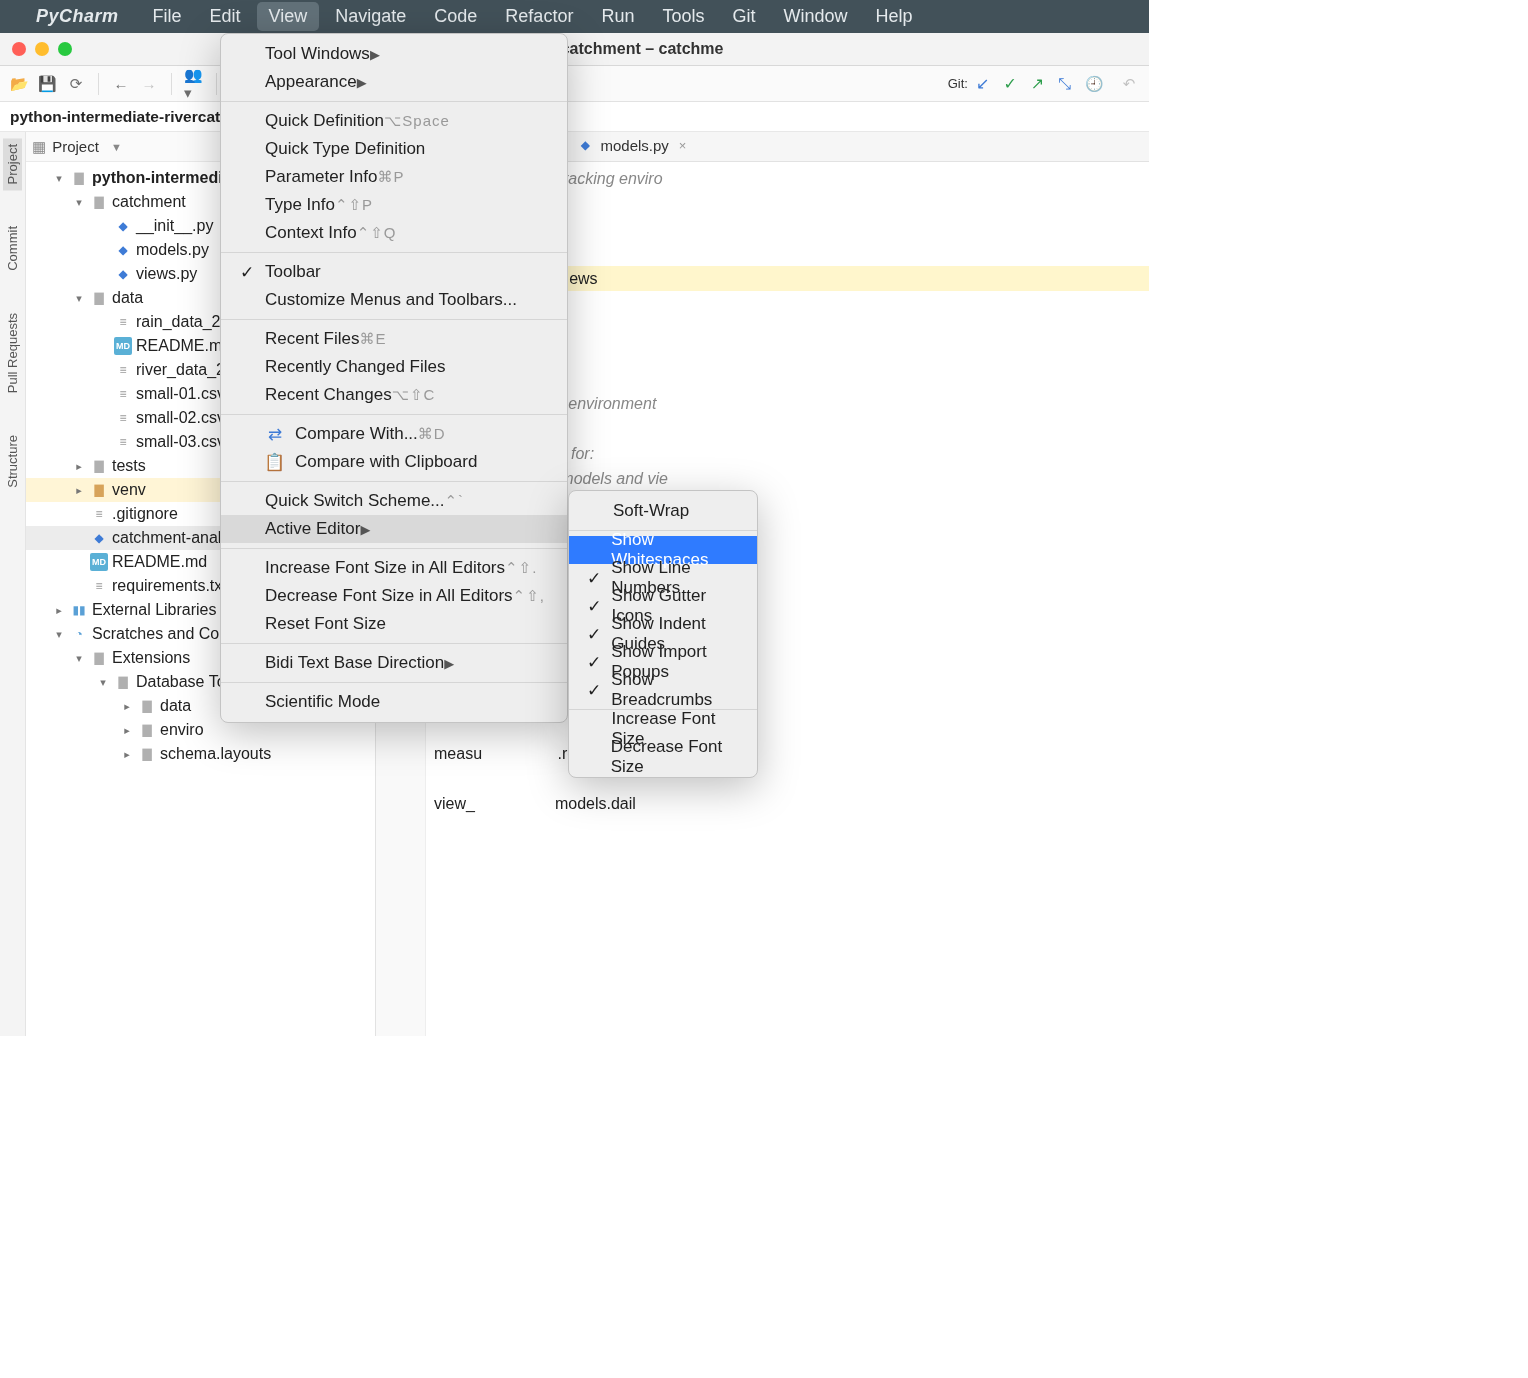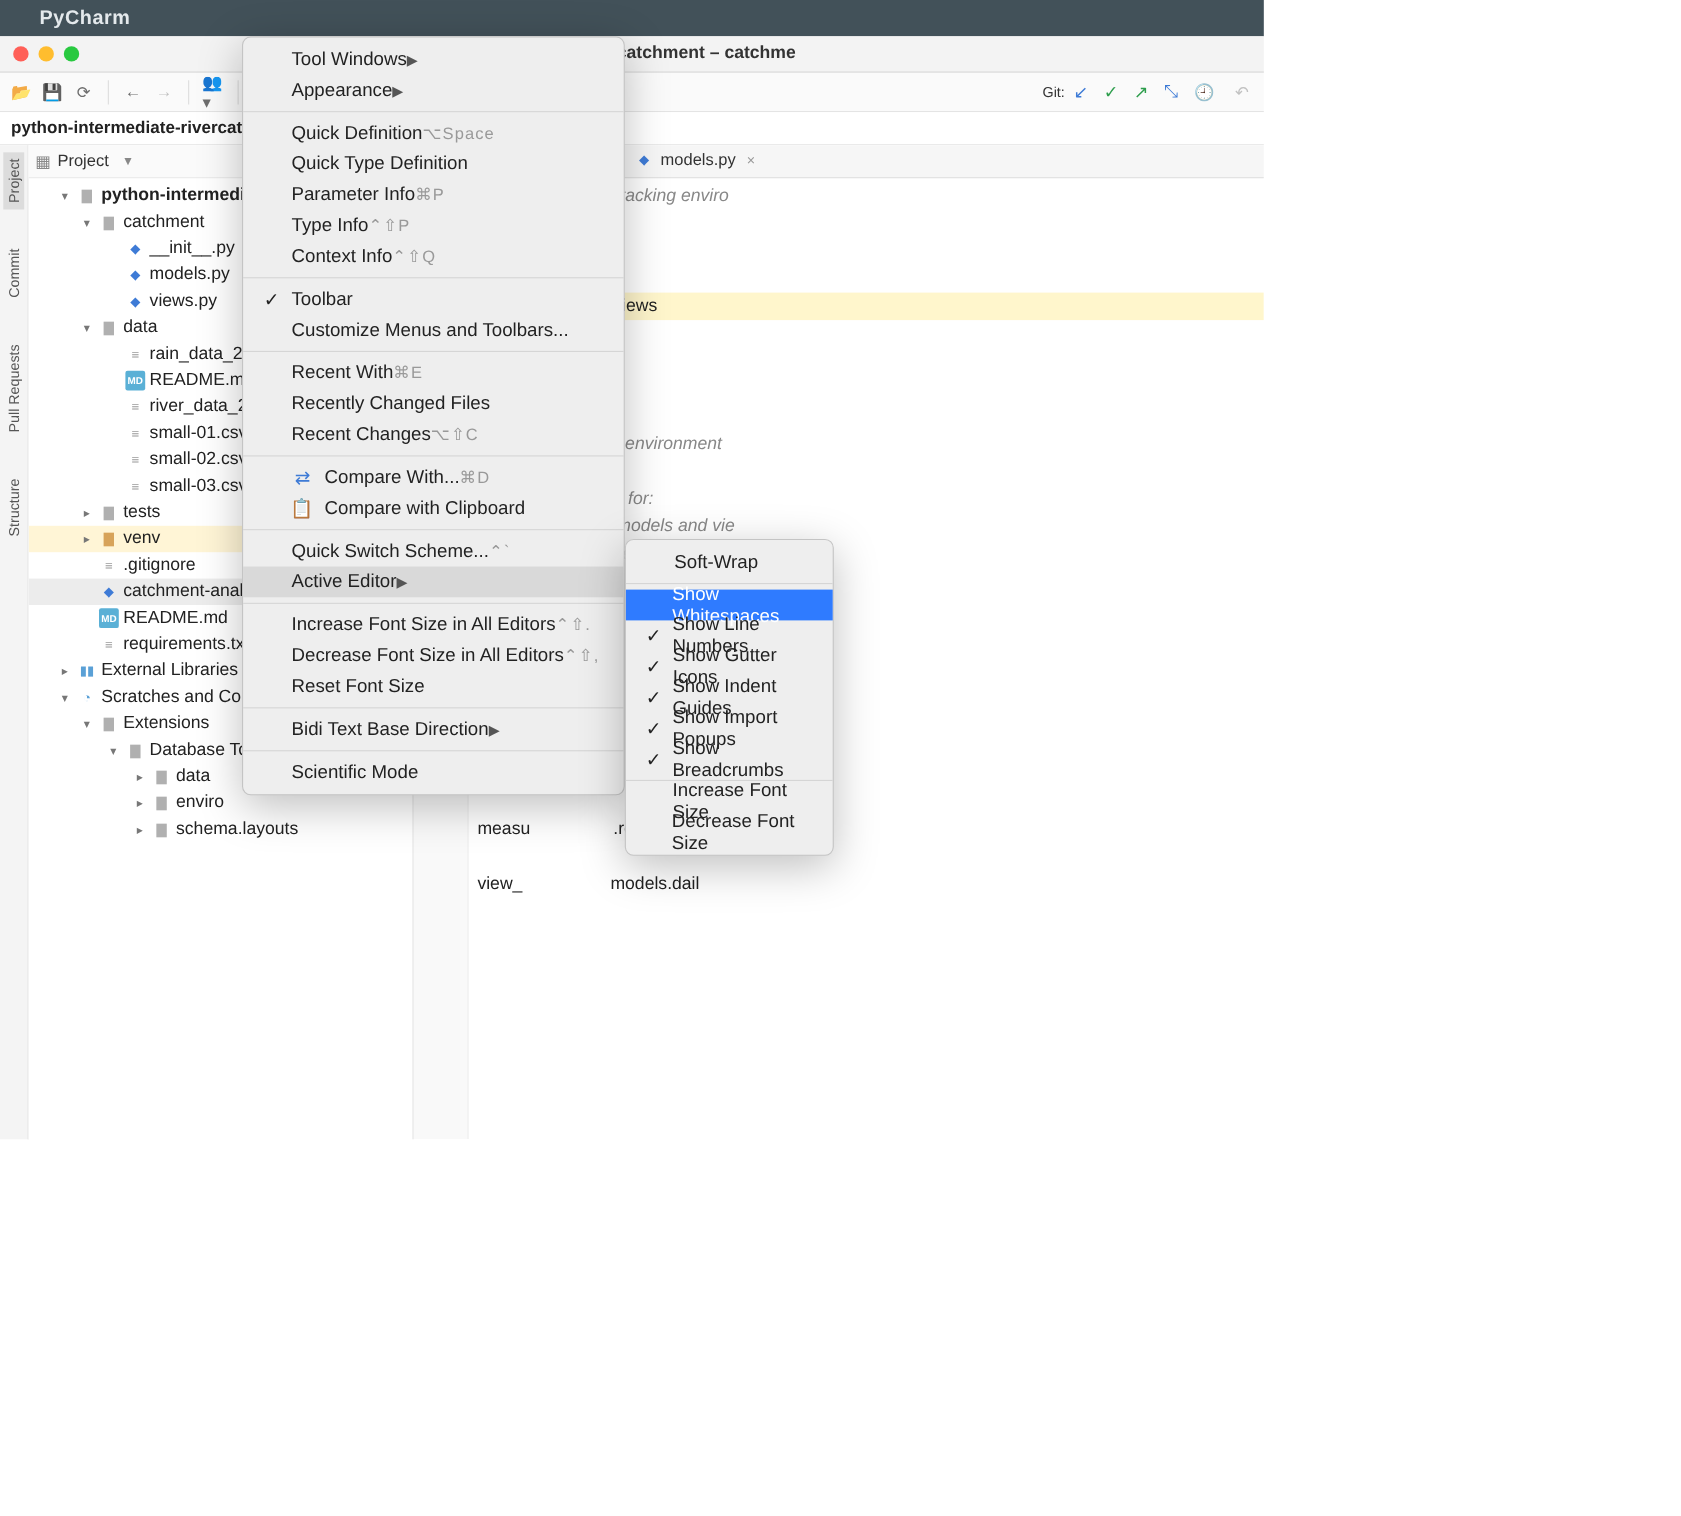--- a/index.html
+++ b/index.html
@@ -1,20 +1,20 @@
 <!DOCTYPE html>
 <html><head>
 <meta charset="utf-8">
 <style>
 * { margin: 0; padding: 0; box-sizing: border-box; font-family: -apple-system, BlinkMacSystemFont, "Segoe UI", Arial, sans-serif; }
 body { background: #fff; width: 1149px; height: 1036px; overflow: hidden; font-size: 15px; color: #222; }
 
 .menubar { background: #425159; height: 33px; display: flex; align-items: center; padding: 0 14px; gap: 22px; color: #e4e9ec; font-size: 18px; }
 .apple { font-size: 20px; }
-.mb-app { font-weight: 700; letter-spacing: .5px; }
+.mb-app { font-weight: 700; letter-spacing: .5px; font-style: italic; }
 .mb-item { padding: 4px 12px; border-radius: 5px; cursor: default; }
 .mb-item.active { background: #627179; }
 
 .winchrome { height: 33px; background: #f3f3f3; border-bottom: 1px solid #d8d8d8; display: flex; align-items: center; padding: 0 12px; gap: 130px; position: relative; }
 .dots { display: flex; gap: 9px; }
 .dot { width: 14px; height: 14px; border-radius: 50%; }
 .dot.r{background:#ff5f57}.dot.y{background:#ffbd2e}.dot.g{background:#28c940}
 .wintitle { position:absolute; left:50%; transform:translateX(-50%); font-size:16px; color:#333; font-weight:600; white-space:nowrap; max-width:600px; overflow:hidden; }
 
 .toolbar { height: 36px; background: #fafafa; border-bottom: 1px solid #e2e2e2; display:flex; align-items:center; padding:0 10px; gap:8px; }
@@ -72,20 +72,33 @@
 .micon{width:20px;height:20px;color:#3e7bd6;display:inline-flex;align-items:center;justify-content:center;}
 #viewmenu{ left:220px; top:33px; width:348px;}
 #submenu{ left:568px; top:490px; width:190px;}
 </style>
 </head>
 <body>
 
 <div class="menubar">
   <span class="apple"></span>
   <span class="mb-app">PyCharm</span>
+  <div id="mbitems" style="display:flex;gap:4px;">
+      <span class="mb-item">File</span>
+      <span class="mb-item">Edit</span>
+      <span class="mb-item active">View</span>
+      <span class="mb-item">Navigate</span>
+      <span class="mb-item">Code</span>
+      <span class="mb-item">Refactor</span>
+      <span class="mb-item">Run</span>
+      <span class="mb-item">Tools</span>
+      <span class="mb-item">Git</span>
+      <span class="mb-item">Window</span>
+      <span class="mb-item">Help</span>
+    </div>
 </div>
 
 <div class="winchrome">
   <div class="dots">
     <div class="dot r"></div>
     <div class="dot y"></div>
     <div class="dot g"></div>
   </div>
   <div class="wintitle">intermediate-rivercatchment – catchme</div>
 </div>
@@ -366,21 +379,21 @@
     <div class="mi">
       <span class="lbl">
         <span class="chk"></span>
         <span>Customize Menus and Toolbars...</span>
       </span>
     </div>
     <div class="msep"></div>
     <div class="mi">
       <span class="lbl">
         <span class="chk"></span>
-        <span>Recent With</span>
+        <span>Recent Files</span>
       </span>
       <span class="sc">⌘E</span>
     </div>
     <div class="mi">
       <span class="lbl">
         <span class="chk"></span>
         <span>Recently Changed Files</span>
       </span>
     </div>
     <div class="mi">

